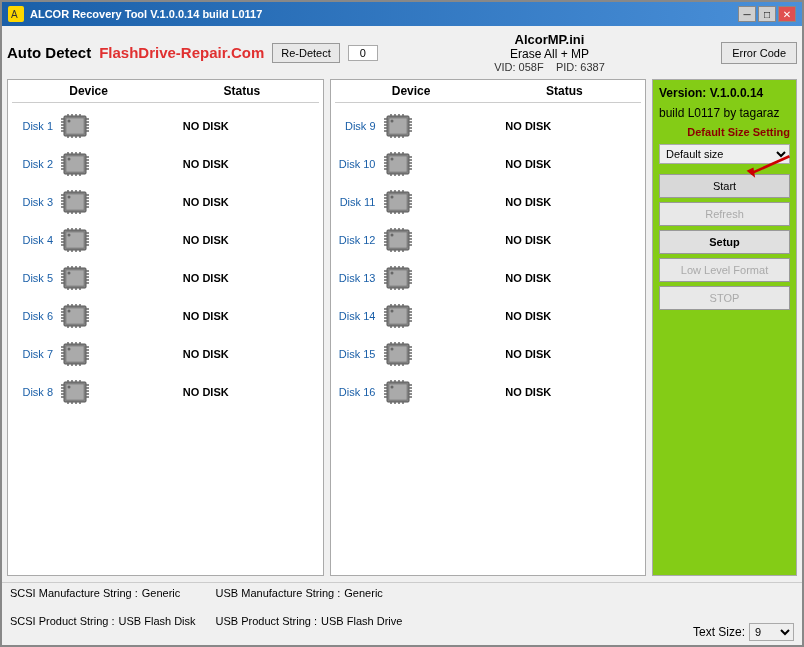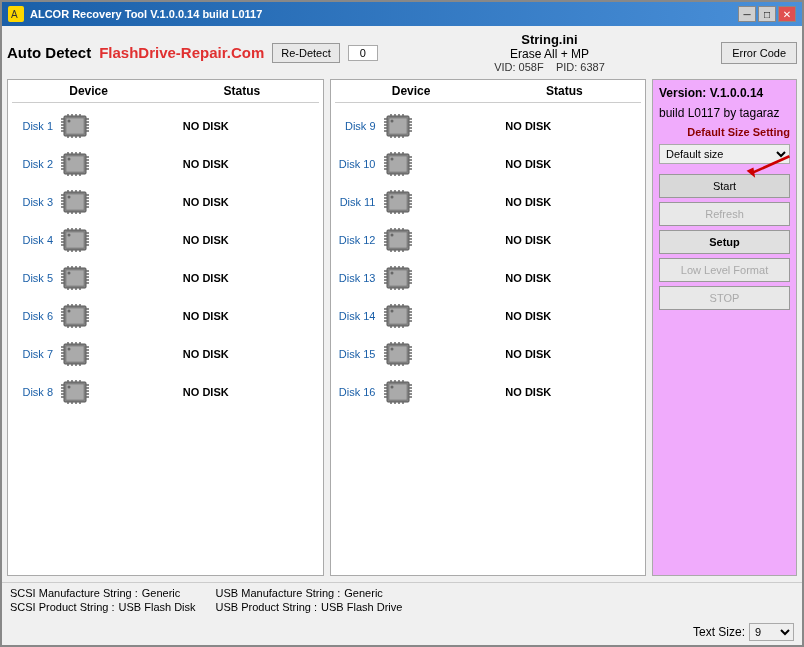--- a/index.html
+++ b/index.html
@@ -175,21 +175,21 @@
     }
     .disk-status {
       flex: 1;
       text-align: center;
       font-weight: bold;
       font-size: 11px;
       color: #000;
     }
     .right-panel {
       width: 145px;
-      background: #f0abfc;
+      background: #84cc16;
       border: 1px solid #aaa;
       padding: 6px;
       display: flex;
       flex-direction: column;
       gap: 6px;
     }
     .version-text {
       font-size: 12px;
       font-weight: bold;
       color: #000;
@@ -260,21 +260,21 @@
       background: #f0f0f0;
       border-top: 1px solid #ccc;
       padding: 4px 8px;
       display: flex;
       gap: 20px;
       flex-shrink: 0;
     }
     .status-group {
       display: flex;
       flex-direction: column;
-      gap: 2px;
+      gap: 16px;
     }
     .status-item {
       display: flex;
       gap: 4px;
       font-size: 11px;
     }
     .status-label {
       color: #000;
       white-space: nowrap;
     }
@@ -319,21 +319,21 @@
   <div class="main-content">
 
     <div class="top-bar">
       <div class="top-left">
         <span class="auto-detect-label">Auto Detect</span>
         <span class="flashdrive-label">FlashDrive-Repair.Com</span>
         <button class="redetect-btn">Re-Detect</button>
         <div class="counter-box">0</div>
       </div>
       <div class="top-center">
-        <div class="ini-title">String.ini</div>
+        <div class="ini-title">AlcorMP.ini</div>
         <div class="ini-sub">Erase All + MP</div>
         <div class="vid-pid">
           <span>VID: 058F</span>
           &nbsp;&nbsp;
           <span>PID: 6387</span>
         </div>
       </div>
       <button class="error-code-btn">Error Code</button>
     </div>
 

